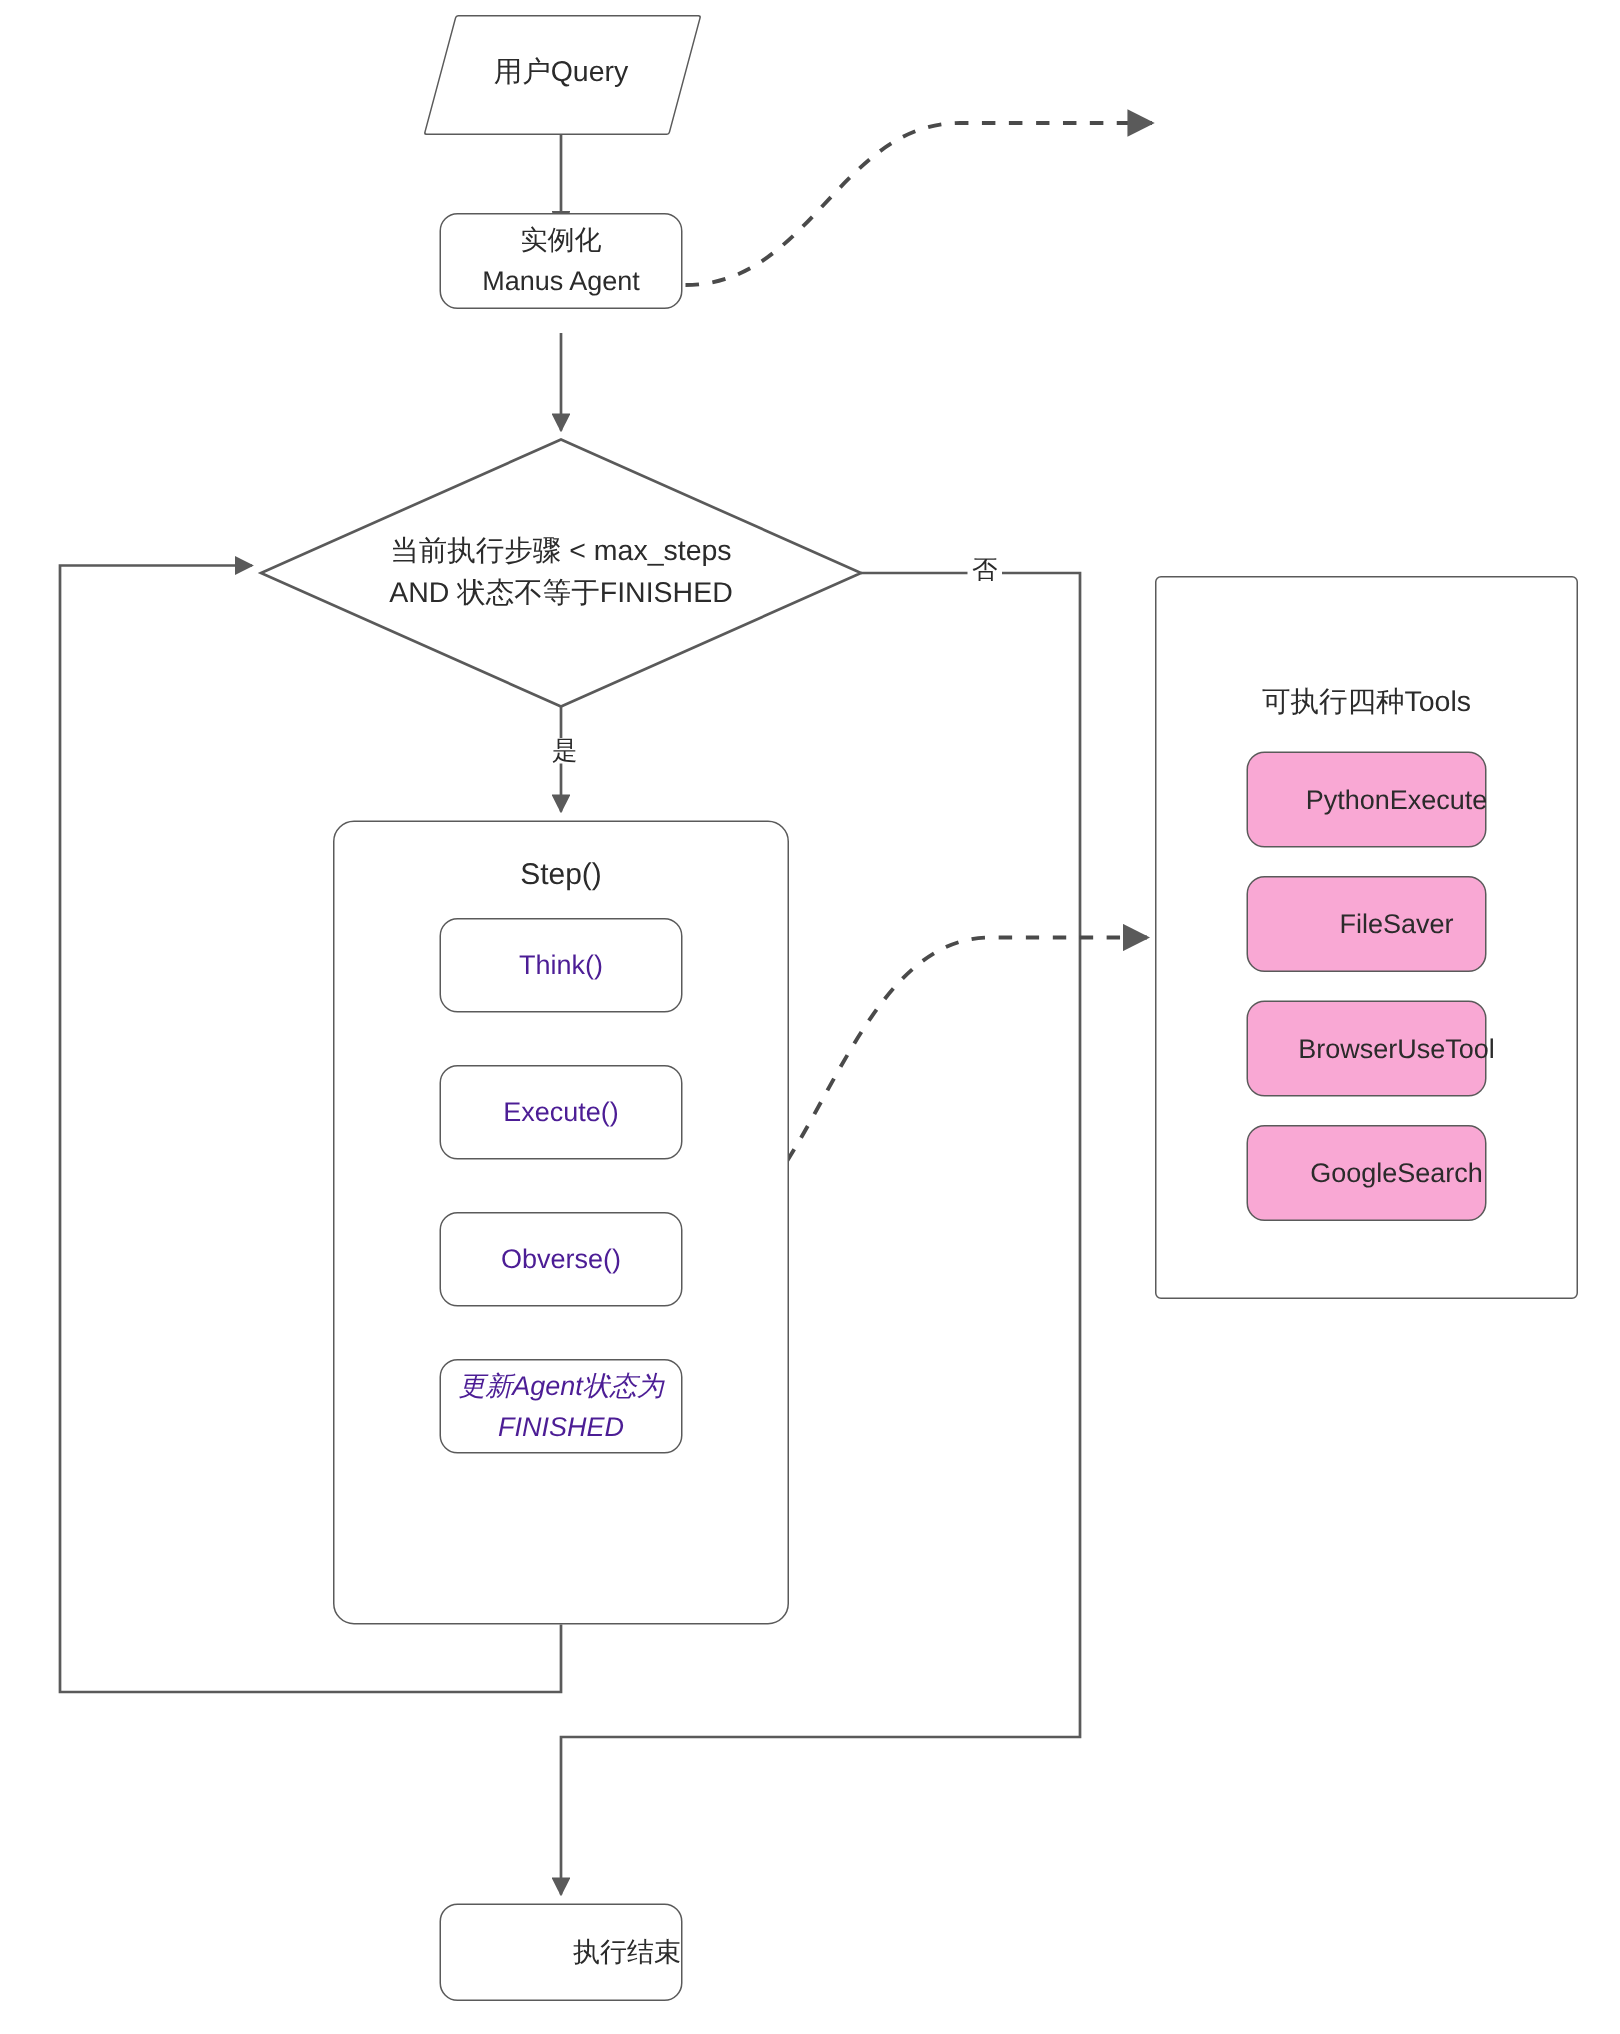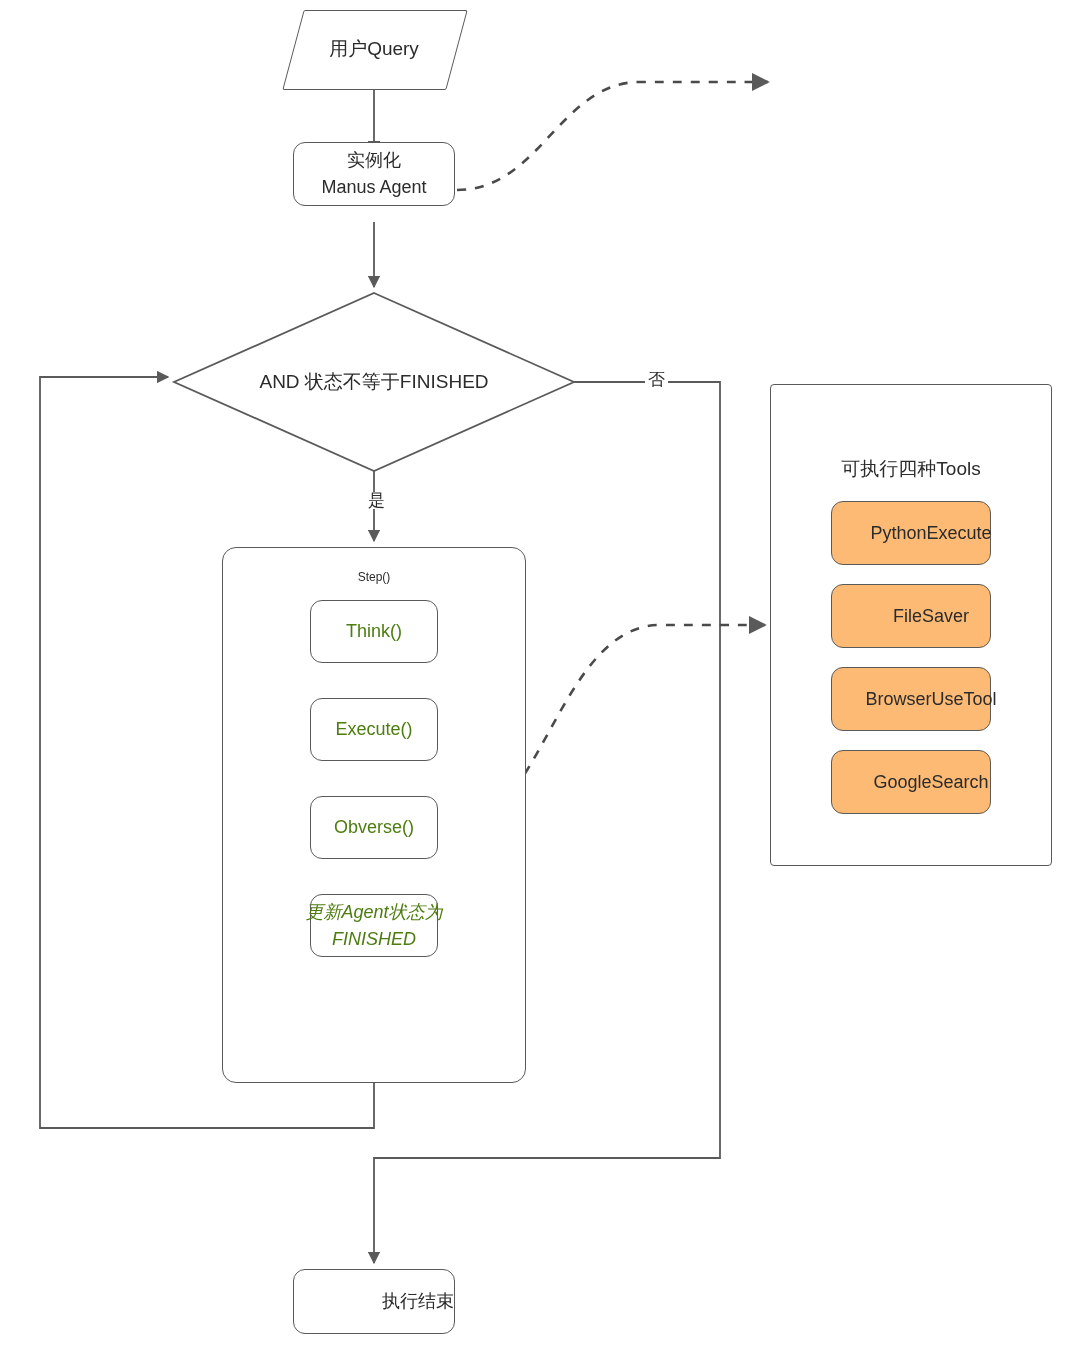--- a/index.html
+++ b/index.html
@@ -98,57 +98,57 @@
   }
   #tools-panel .panel-title {
     font-size: 19px;
     margin-bottom: 18px;
   }
   .tool-box {
     position: relative;
     box-sizing: border-box;
     width: 160px;
     height: 64px;
-    background: #fdba74;
+    background: #f9a8d4;
     border: 1.8px solid #5a5a5a;
     border-radius: 12px;
     display: flex;
     align-items: center;
     justify-content: center;
     font-size: 18px;
     margin-bottom: 19px;
     color: #2b2b2b;
     padding-left: 40px;
   }
 
   #step-container {
     left: 222px; top: 547px; width: 304px; height: 536px;
     border-radius: 14px;
     justify-content: flex-start;
     padding-top: 20px;
     font-size: 18px;
   }
   #step-container .step-title {
-    font-size: 12px;
+    font-size: 20px;
     margin-bottom: 14px;
   }
   .step-box {
     position: relative;
     box-sizing: border-box;
-    width: 128px;
+    width: 162px;
     height: 63px;
     background: #ffffff;
     border: 1.8px solid #5a5a5a;
     border-radius: 12px;
     display: flex;
     flex-direction: column;
     align-items: center;
     justify-content: center;
     font-size: 18px;
-    color: #4d7c0f;
+    color: #4c1d95;
     margin-bottom: 35px;
     line-height: 1.45;
   }
   .step-box.last { margin-bottom: 0; font-style: italic; }
 
   #end-node {
     left: 293px; top: 1269px; width: 162px; height: 65px;
     font-size: 18px;
     border-radius: 12px;
     align-items: flex-end;
@@ -205,20 +205,21 @@
   </div>
 
   <div class="node rounded" id="instantiate">
     <span class="line">实例化</span>
     <span class="line">Manus Agent</span>
   </div>
 
 
   <div class="node" id="decision">
     <div class="diamond-label">
+      <span class="line">当前执行步骤 &lt; max_steps</span>
       <span class="line">AND 状态不等于FINISHED</span>
     </div>
   </div>
 
   <div class="edge-label" id="label-yes">是</div>
   <div class="edge-label" id="label-no">否</div>
 
   <div class="node rounded" id="step-container">
     <div class="step-title">Step()</div>
 

